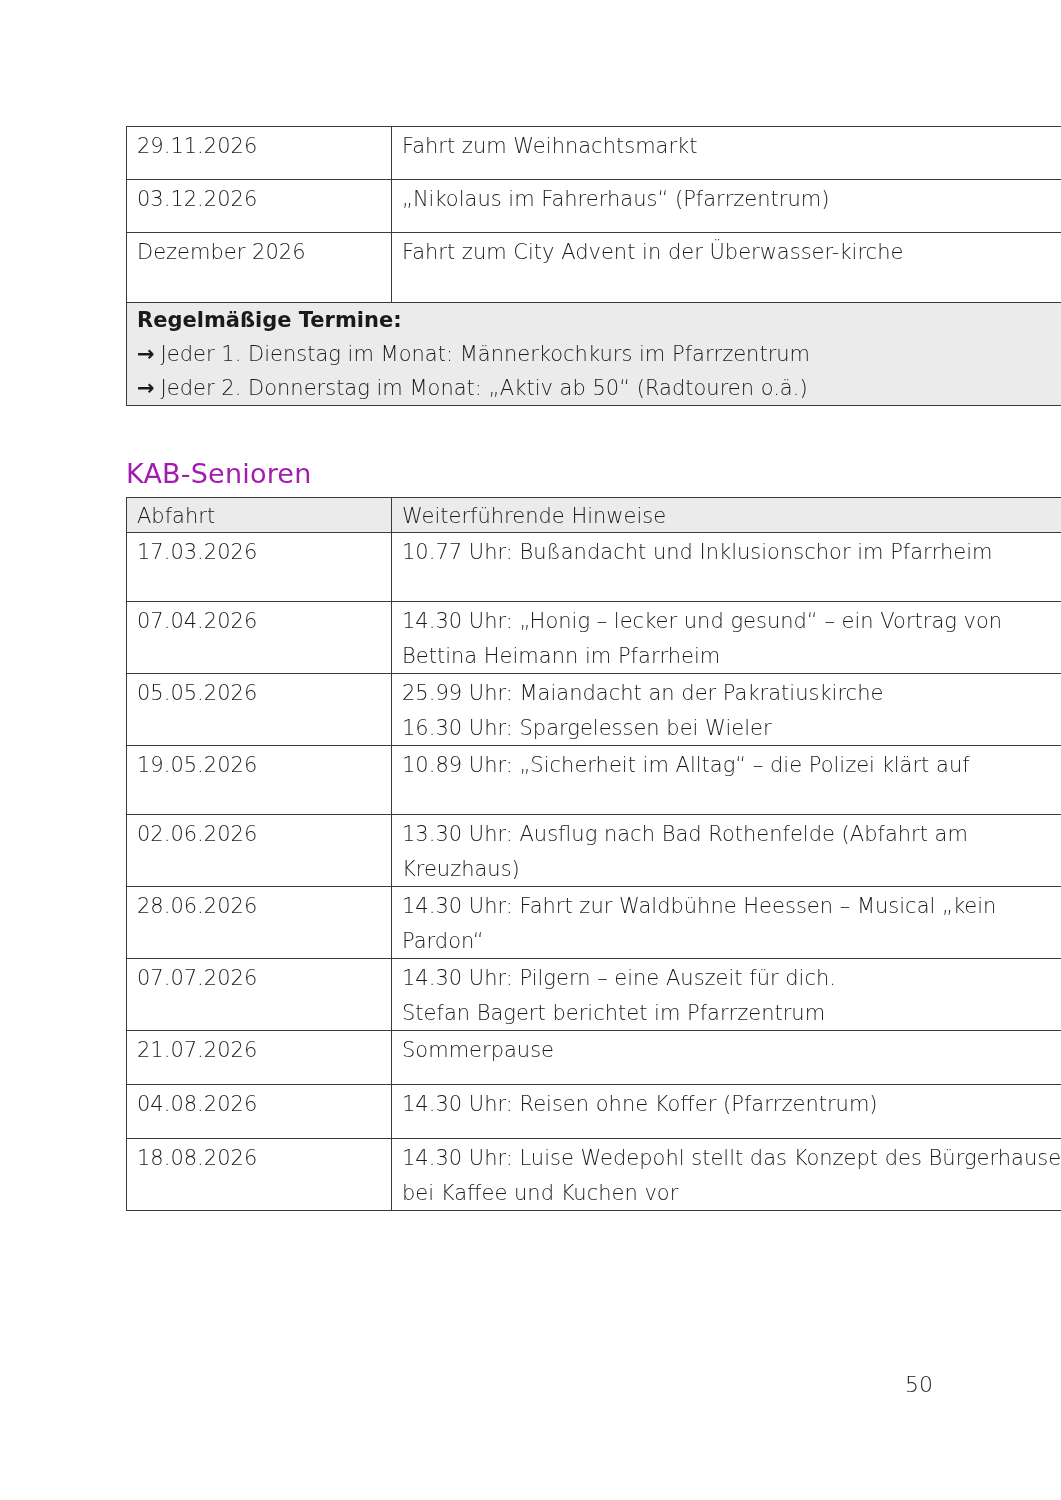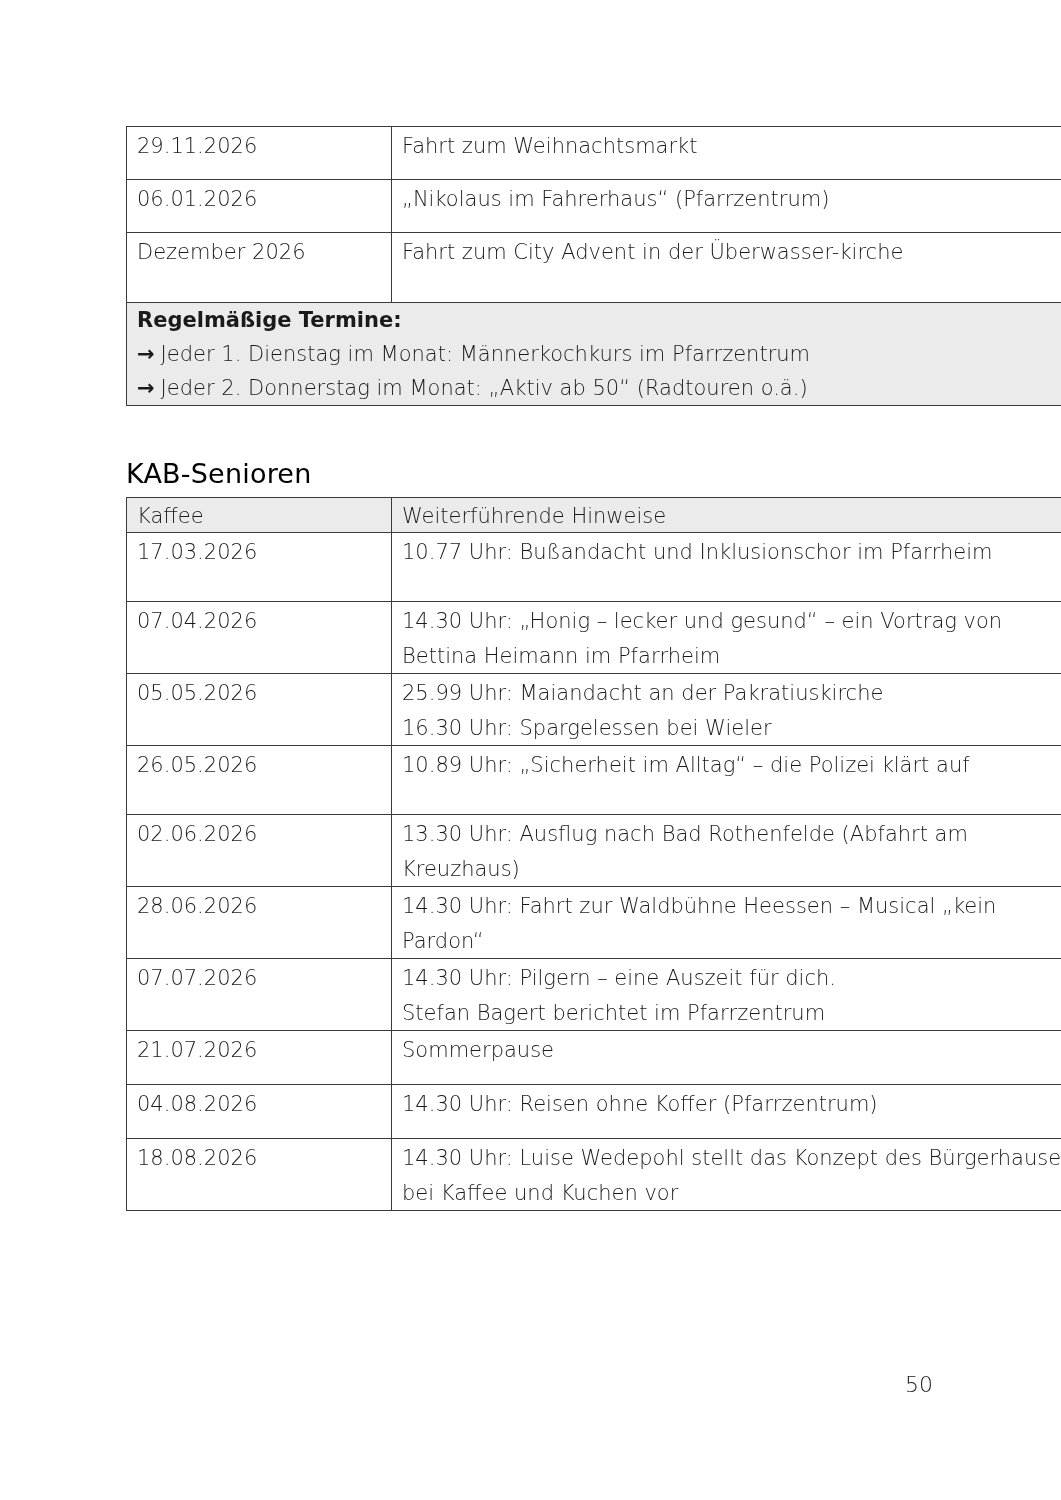--- a/index.html
+++ b/index.html
@@ -6,38 +6,38 @@
   body { width: 1061px; height: 1500px; position: relative; font-family: "DejaVu Sans", sans-serif; color: #1a1a1a; }
   table { border-collapse: collapse; position: absolute; left: 126px; width: 958px; table-layout: fixed; }
   td { border: 1.5px solid #3a3a3a; vertical-align: top; font-size: 21px; line-height: 34.5px; padding: 2px 10px 0 10px; font-weight: 300; }
   td.c1 { width: 244px; }
   .t1 { top: 126px; }
   .t1 tr.r { height: 53px; }
   .t1 tr.r2 { height: 70px; }
   .t1 td.reg { background: #ebebeb; padding-top: 0; line-height: 34px; height: 102px; }
   .reg-title { font-weight: 600; }
   .arrow { font-weight: 700; margin-right: 6px; }
-  h2 { position: absolute; left: 126px; top: 458px; margin: 0; font-weight: 400; font-size: 27px; color: #000000; letter-spacing: 0.2px; }
+  h2 { position: absolute; left: 126px; top: 458px; margin: 0; font-weight: 400; font-size: 27px; color: #a21caf; letter-spacing: 0.2px; }
   .t2 { top: 497px; }
   .t2 tr.head td { background: #ebebeb; height: 32px; line-height: 32px; padding-top: 2px; }
   .t2 tr.r1 td { height: 66px; }
   .t2 tr.r2 td { height: 51px; }
   .pagenum { position: absolute; left: 905px; top: 1372px; font-size: 22px; font-weight: 300; }
 </style>
 </head>
 <body>
 
 <table class="t1">
   <tbody>
       <tr class="r">
     <td class="c1">29.11.2026</td>
     <td>Fahrt zum Weihnachtsmarkt</td>
   </tr>
   <tr class="r">
-    <td class="c1">06.01.2026</td>
+    <td class="c1">03.12.2026</td>
     <td>„Nikolaus im Fahrerhaus“ (Pfarrzentrum)</td>
   </tr>
   <tr class="r2">
     <td class="c1">Dezember 2026</td>
     <td>Fahrt zum City Advent in der Überwasser-kirche</td>
   </tr>
   <tr>
     <td class="reg" colspan="2">
       <div class="reg-title">Regelmäßige Termine:</div>
       <div><span class="arrow">→</span><span>Jeder 1. Dienstag im Monat: Männerkochkurs im Pfarrzentrum</span></div>
@@ -45,40 +45,40 @@
     </td>
   </tr>
 </tbody>
   </table>
 
 <h2>KAB-Senioren</h2>
 
 <table class="t2">
   <tbody>
       <tr class="head">
-    <td class="c1">Kaffee</td>
+    <td class="c1">Abfahrt</td>
     <td>Weiterführende Hinweise</td>
   </tr>
   <tr class="r1">
     <td class="c1">17.03.2026</td>
     <td>10.77 Uhr: Bußandacht und Inklusionschor im Pfarrheim</td>
   </tr>
   <tr class="r1">
     <td class="c1">07.04.2026</td>
     <td>14.30 Uhr: „Honig – lecker und gesund“ – ein Vortrag von Bettina Heimann im Pfarrheim</td>
   </tr>
   <tr class="r1">
     <td class="c1">05.05.2026</td>
     <td>
           <div>25.99 Uhr: Maiandacht an der Pakratiuskirche</div>
           <div>16.30 Uhr: Spargelessen bei Wieler</div>
         </td>
   </tr>
   <tr class="r1">
-    <td class="c1">26.05.2026</td>
+    <td class="c1">19.05.2026</td>
     <td>10.89 Uhr: „Sicherheit im Alltag“ – die Polizei klärt auf</td>
   </tr>
   <tr class="r1">
     <td class="c1">02.06.2026</td>
     <td>13.30 Uhr: Ausflug nach Bad Rothenfelde (Abfahrt am Kreuzhaus)</td>
   </tr>
   <tr class="r1">
     <td class="c1">28.06.2026</td>
     <td>14.30 Uhr: Fahrt zur Waldbühne Heessen – Musical „kein Pardon“</td>
   </tr>

